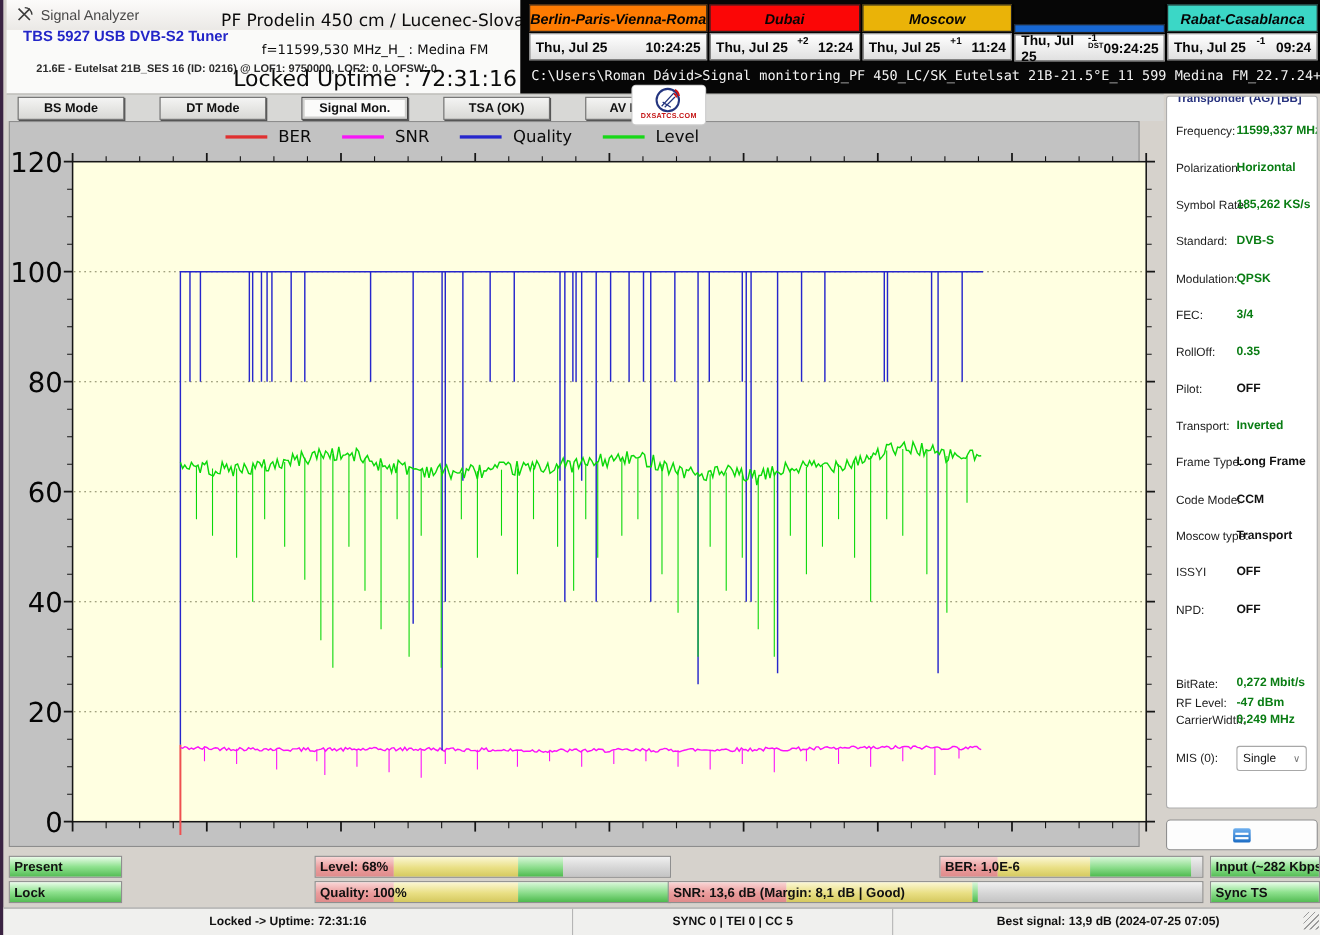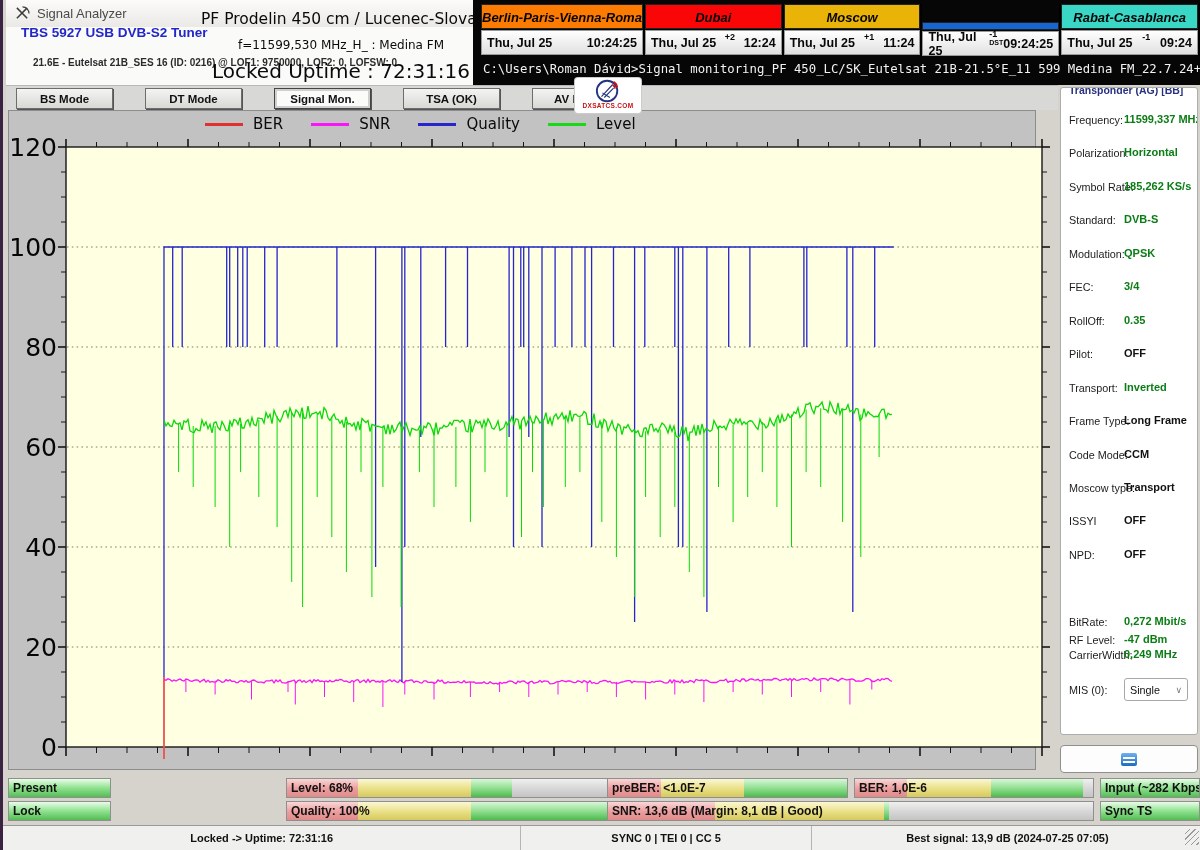--- a/index.html
+++ b/index.html
@@ -478,26 +478,20 @@
       <div class="seg fullgreen" style="left: 0px; width: 100%;"></div>
       <span class="bar-label">Present</span>
     </div>
   <div class="statusbar" style="left:283px;top:778px;width:324px;">
       <div class="seg pink" style="left: 0%; width: 22%;"></div>
       <div class="seg yellow" style="left: 22%; width: 35%;"></div>
       <div class="seg green" style="left: 57%; width: 13%;"></div>
       <div class="seg gray" style="left: 70%; width: 30%;"></div>
       <span class="bar-label">Level: 68%</span>
     </div>
-  <div class="statusbar" style="left:604px;top:778px;width:241px;">
-      <div class="seg pink" style="left: 0%; width: 22%;"></div>
-      <div class="seg yellow" style="left: 22%; width: 35%;"></div>
-      <div class="seg green" style="left: 57%; width: 43%;"></div>
-      <span class="bar-label">preBER: &lt;1.0E-7</span>
-    </div>
   <div class="statusbar" style="left:851px;top:778px;width:240px;">
       <div class="seg pink" style="left: 0%; width: 22%;"></div>
       <div class="seg yellow" style="left: 22%; width: 35%;"></div>
       <div class="seg green" style="left: 57%; width: 39%;"></div>
       <div class="seg gray" style="left: 96%; width: 4%;"></div>
       <span class="bar-label">BER: 1,0E-6</span>
     </div>
   <div class="statusbar" style="left:1097px;top:778px;width:100px;">
       <div class="seg fullgreen" style="left: 0px; width: 100%;"></div>
       <span class="bar-label">Input (~282 Kbps)</span>

